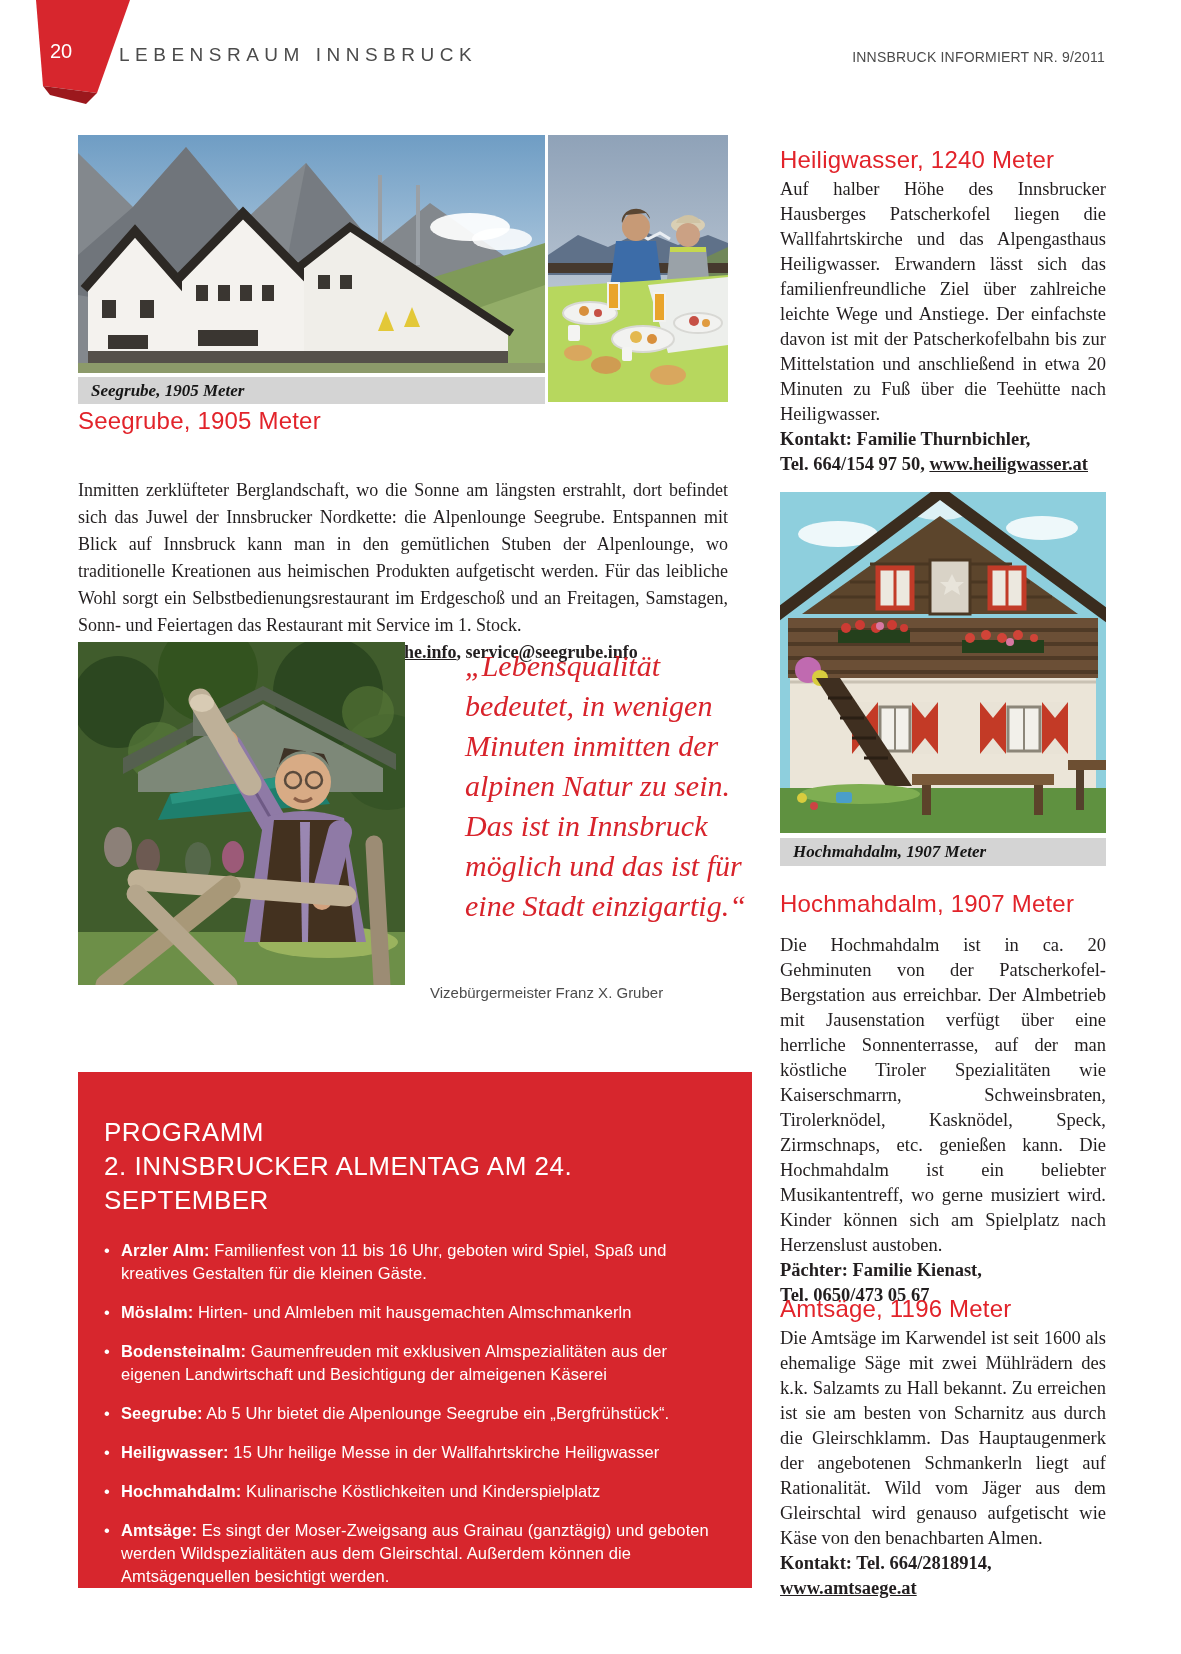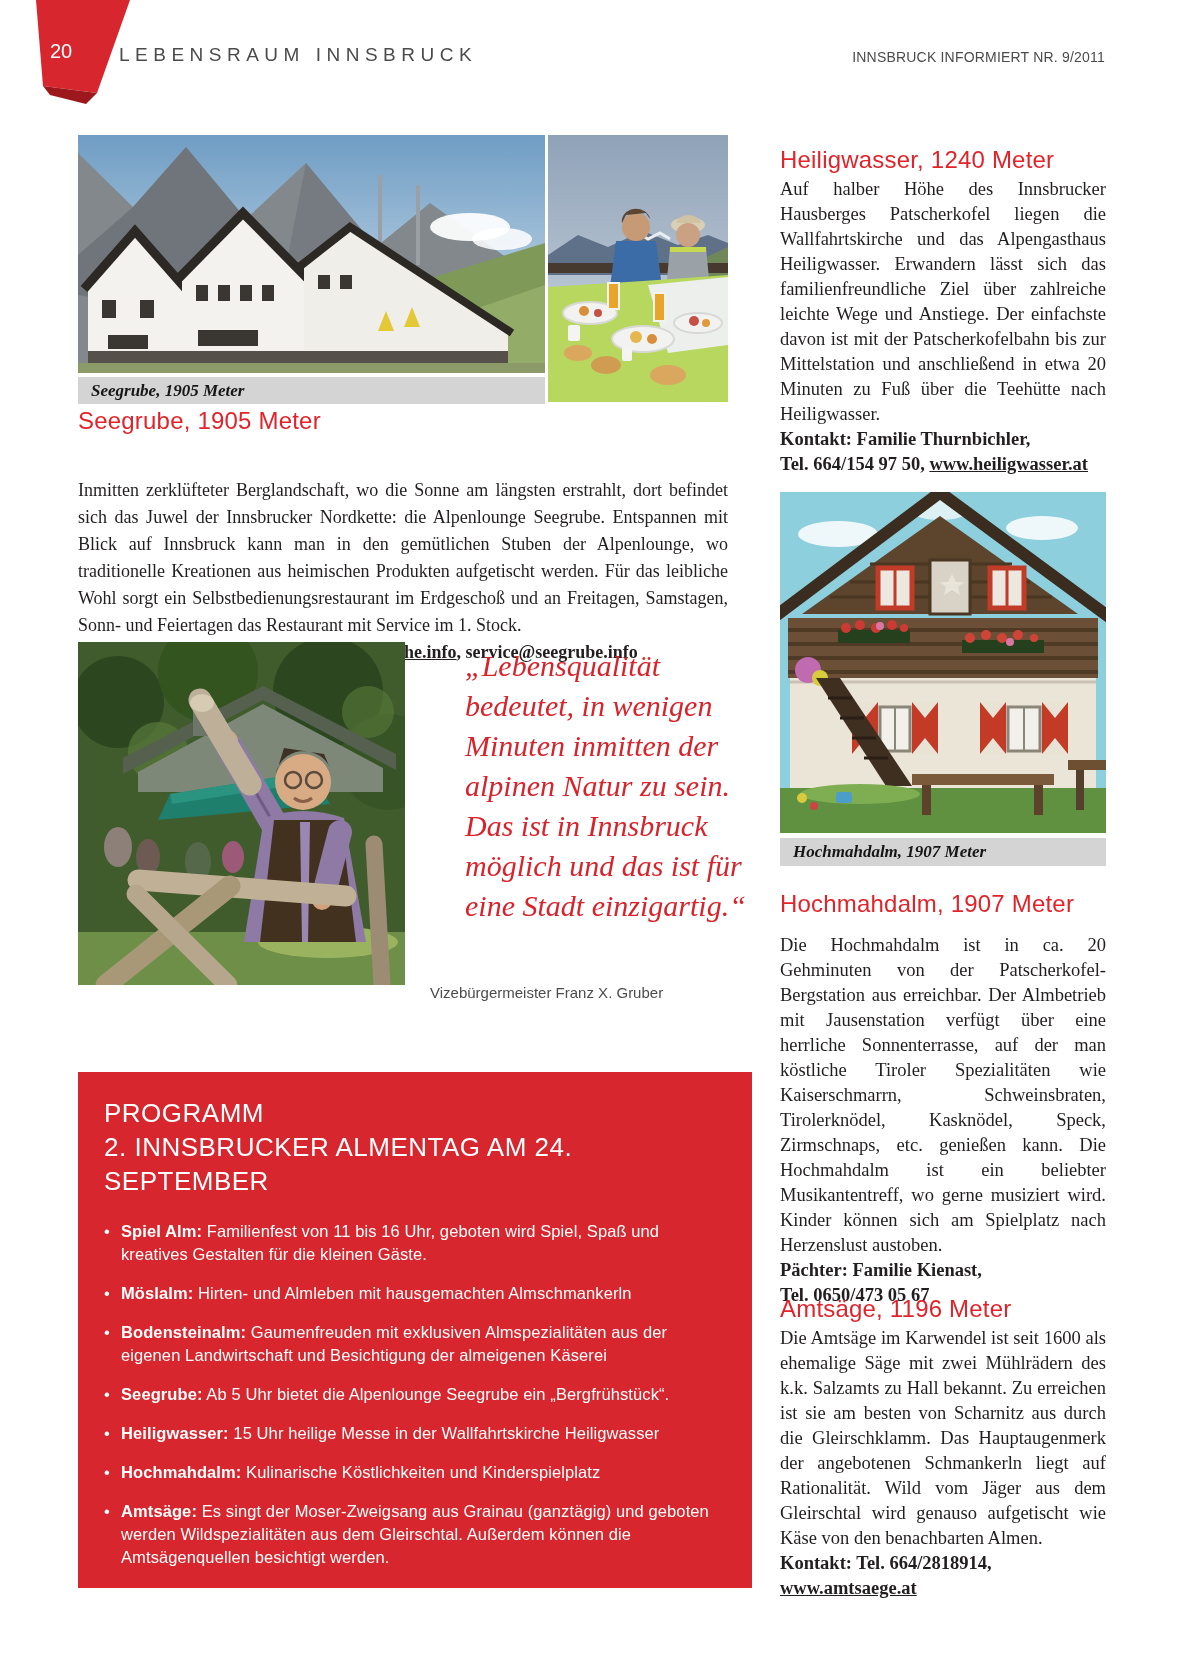--- a/index.html
+++ b/index.html
@@ -46,21 +46,21 @@
     font-style:italic; font-size:30px; line-height:40px; font-weight:500;margin-left:37px;
   }
   .attribution {
     position:absolute; left:430px; top:984px; color:#4c4c4c;
     font:400 15px "Liberation Sans", sans-serif;
   }
   
   .program-box {
     position:absolute; left:78px; top:1072px; width:674px; height:516px;
     background:#d7262d; color:#ffffff; box-sizing:border-box;
-    padding:24px 26px 0 26px; font-family:"Liberation Sans", sans-serif; overflow:hidden;
+    padding:43px 26px 0 26px; font-family:"Liberation Sans", sans-serif; overflow:hidden;
   }
   .program-title { font-size:26px; line-height:34px; letter-spacing:.5px; font-weight:400; }
   .program-items { margin-top:22px; }
   .pitem {
     position:relative; padding-left:17px; font-size:16.5px; line-height:23px;
     margin-bottom:16px; letter-spacing:.1px;
   }
   .pitem::before { content:"\2022"; position:absolute; left:0; top:0; }
 </style>
 </head>
@@ -217,21 +217,21 @@
 
   <div class="quote">„Lebensqualität bedeutet, in wenigen Minuten inmitten der alpinen Natur zu sein. Das ist in Innsbruck möglich und das ist für eine Stadt einzigartig.“</div>
   <div class="attribution">Vizebürgermeister Franz X. Gruber</div>
 
   <div class="program-box">
     <div class="program-title">
       <div>PROGRAMM</div>
       <div>2. INNSBRUCKER ALMENTAG AM 24. SEPTEMBER</div>
     </div>
     <div class="program-items">
-      <div class="pitem"><b>Spiel Alm:</b><span> Familienfest von 11 bis 16 Uhr, geboten wird Spiel, Spaß und kreatives Gestalten für die kleinen Gäste.</span></div>
+      <div class="pitem"><b>Arzler Alm:</b><span> Familienfest von 11 bis 16 Uhr, geboten wird Spiel, Spaß und kreatives Gestalten für die kleinen Gäste.</span></div>
       <div class="pitem"><b>Möslalm:</b><span> Hirten- und Almleben mit hausgemachten Almschmankerln</span></div>
       <div class="pitem"><b>Bodensteinalm:</b><span> Gaumenfreuden mit exklusiven Almspezialitäten aus der eigenen Landwirtschaft und Besichtigung der almeigenen Käserei</span></div>
       <div class="pitem"><b>Seegrube:</b><span> Ab 5 Uhr bietet die Alpenlounge Seegrube ein „Bergfrühstück“.</span></div>
       <div class="pitem"><b>Heiligwasser:</b><span> 15 Uhr heilige Messe in der Wallfahrtskirche Heiligwasser</span></div>
       <div class="pitem"><b>Hochmahdalm:</b><span> Kulinarische Köstlichkeiten und Kinderspielplatz</span></div>
       <div class="pitem"><b>Amtsäge:</b><span> Es singt der Moser-Zweigsang aus Grainau (ganztägig) und geboten werden Wildspezialitäten aus dem Gleirschtal. Außerdem können die Amtsägenquellen besichtigt werden.</span></div>
       <div class="pitem"></div>
     </div>
   </div>
 

